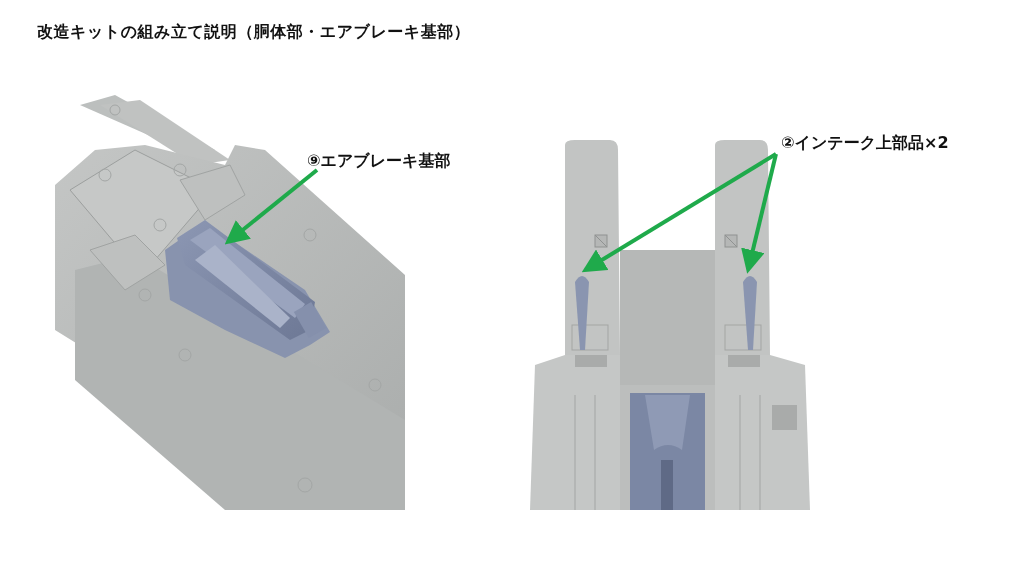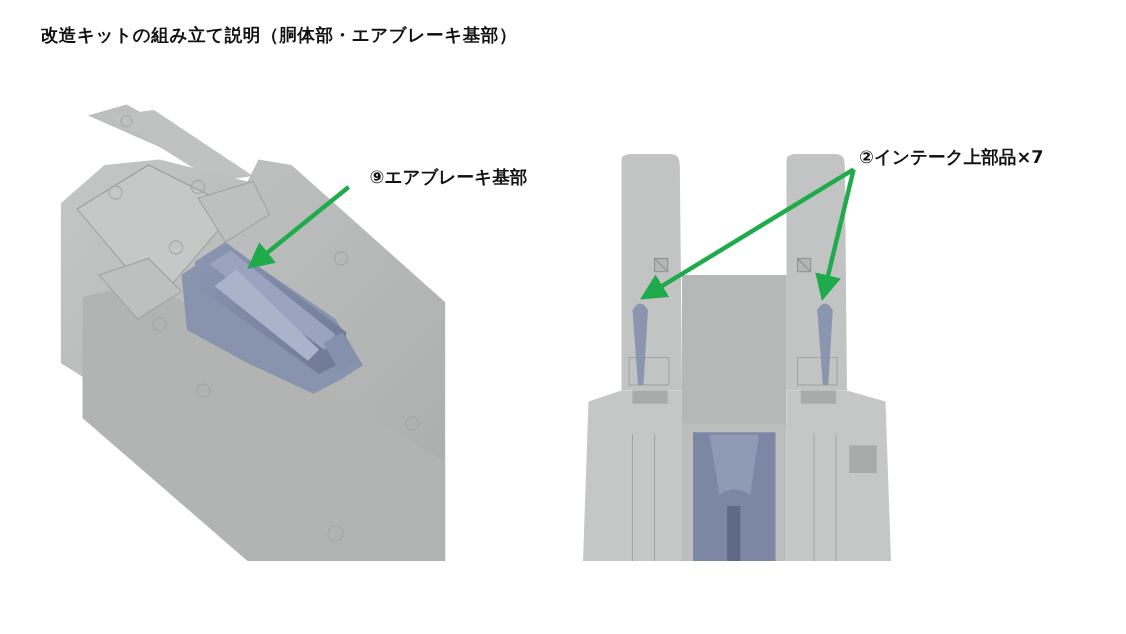--- a/index.html
+++ b/index.html
@@ -5,21 +5,21 @@
   html, body { margin:0; padding:0; background:#ffffff; }
   body { width:1024px; height:576px; position:relative; overflow:hidden;
          font-family:"DejaVu Sans","Liberation Sans",sans-serif; color:#111; }
   .title { position:absolute; left:37px; top:22px; font-size:16px; font-weight:bold; letter-spacing:0.5px; white-space:nowrap;font-family:Liberation Serif, serif; }
   .photo { position:absolute; overflow:hidden; background:#ffffff; }
   .photo svg { display:block; }
   #photo-left { left:55px; top:90px; width:350px; height:420px; }
   #photo-right { left:520px; top:140px; width:300px; height:370px; }
   .overlay { position:absolute; left:0; top:0; width:1024px; height:576px; pointer-events:none; }
   .label { position:absolute; font-size:16px; font-weight:bold; white-space:nowrap; }
-  #label-airbrake { left:336px; top:151px; }
+  #label-airbrake { left:307px; top:151px; }
   #label-intake { left:781px; top:133px; }
 </style>
 </head>
 <body>
 
 <div class="title">改造キットの組み立て説明（胴体部・エアブレーキ基部）</div>
 
 <div class="photo" id="photo-left">
   <svg width="350" height="420" viewBox="0 0 350 420">
     <defs>
@@ -115,13 +115,13 @@
     </marker>
   </defs>
   <g stroke="#1faa4b" stroke-width="4" fill="none">
     <line x1="317" y1="170" x2="234" y2="237" marker-end="url(#ah)"></line>
     <line x1="776" y1="154" x2="592" y2="266" marker-end="url(#ah)"></line>
     <line x1="776" y1="154" x2="750" y2="262" marker-end="url(#ah)"></line>
   </g>
 </svg>
 
 <div class="label" id="label-airbrake">⑨エアブレーキ基部</div>
-<div class="label" id="label-intake">②インテーク上部品×7</div>
+<div class="label" id="label-intake">②インテーク上部品×2</div>
 
 </body></html>

